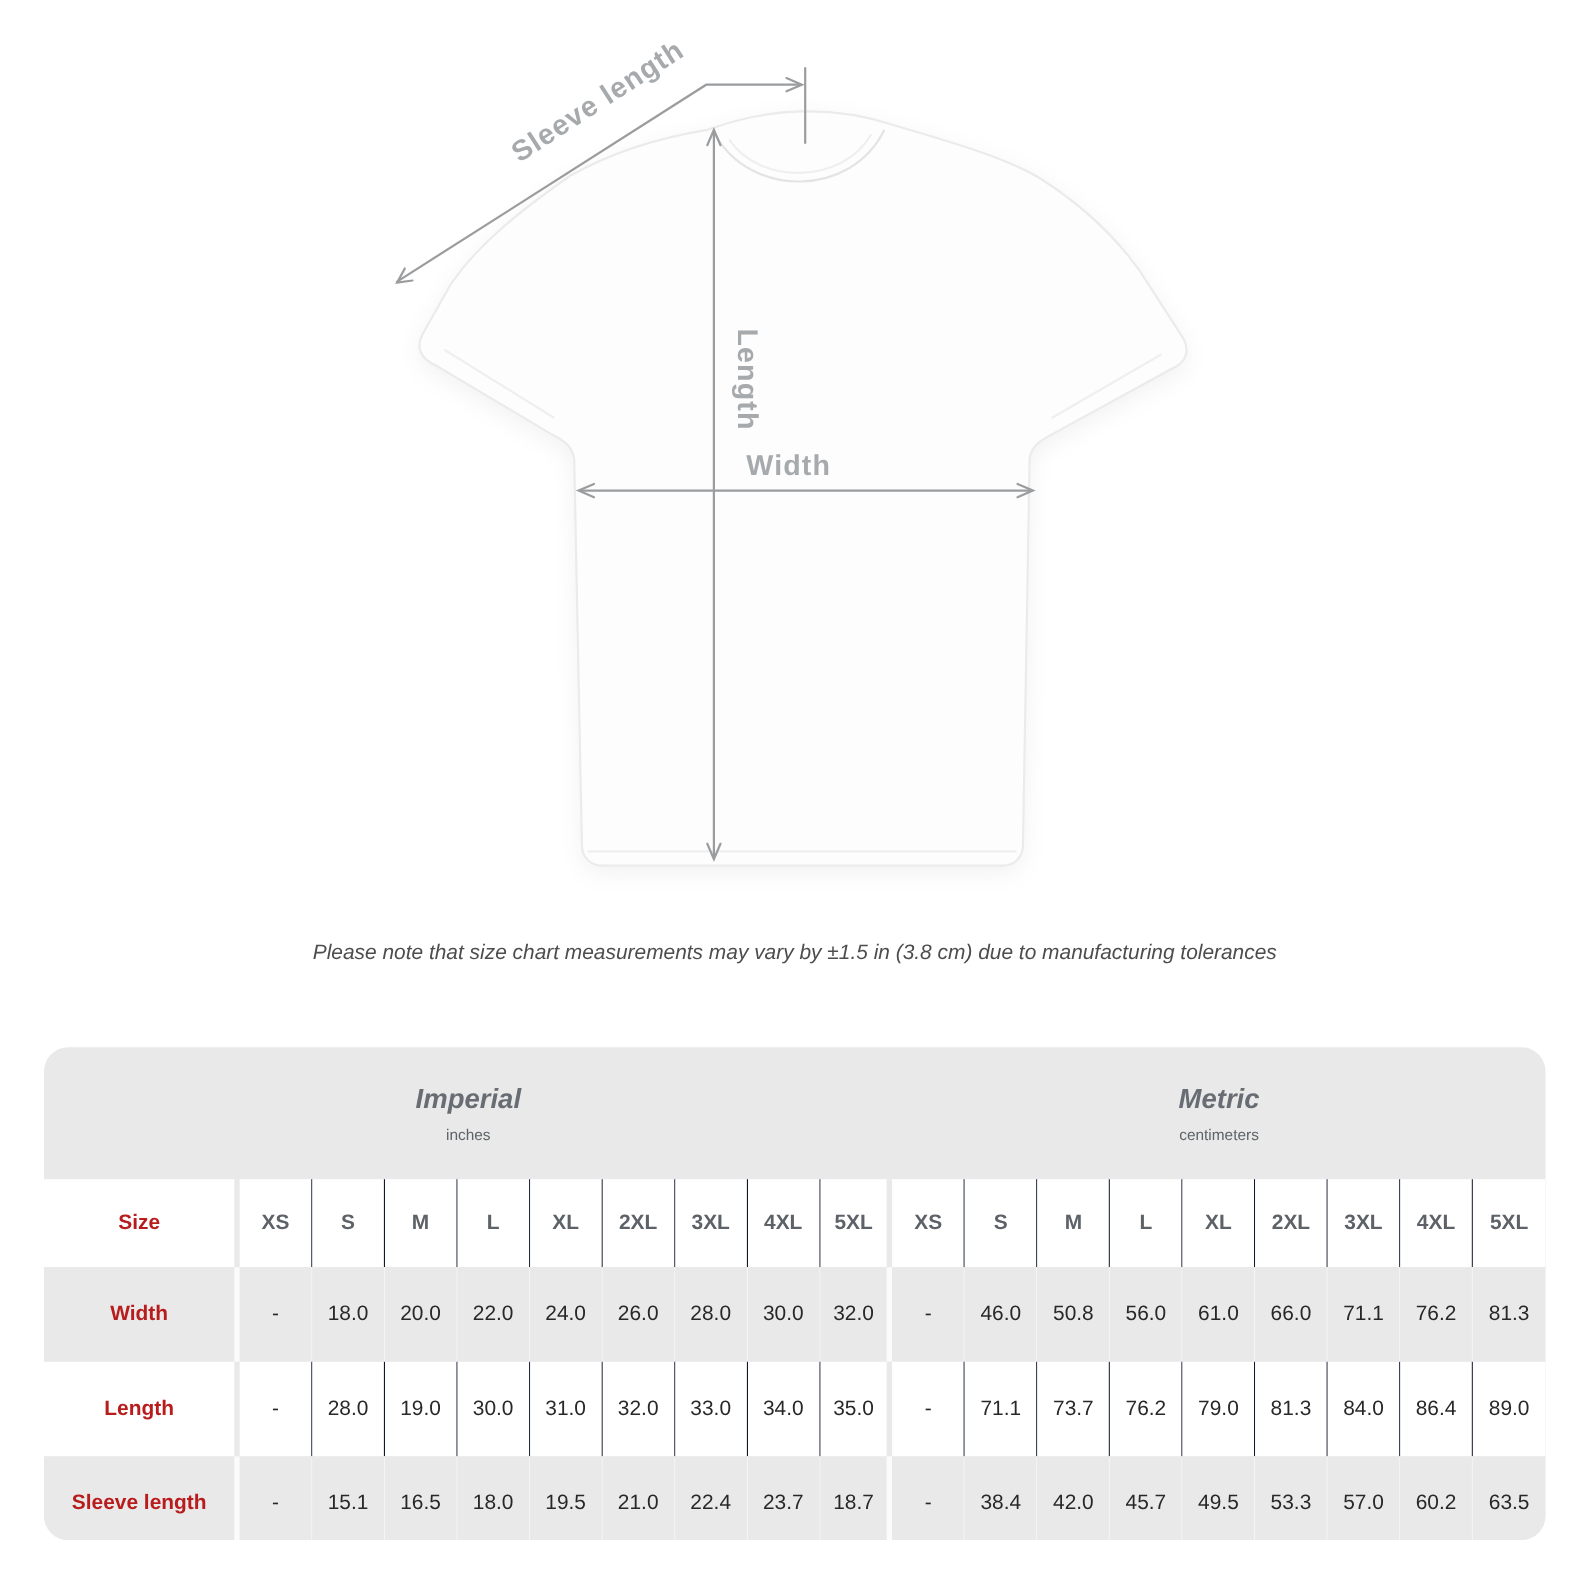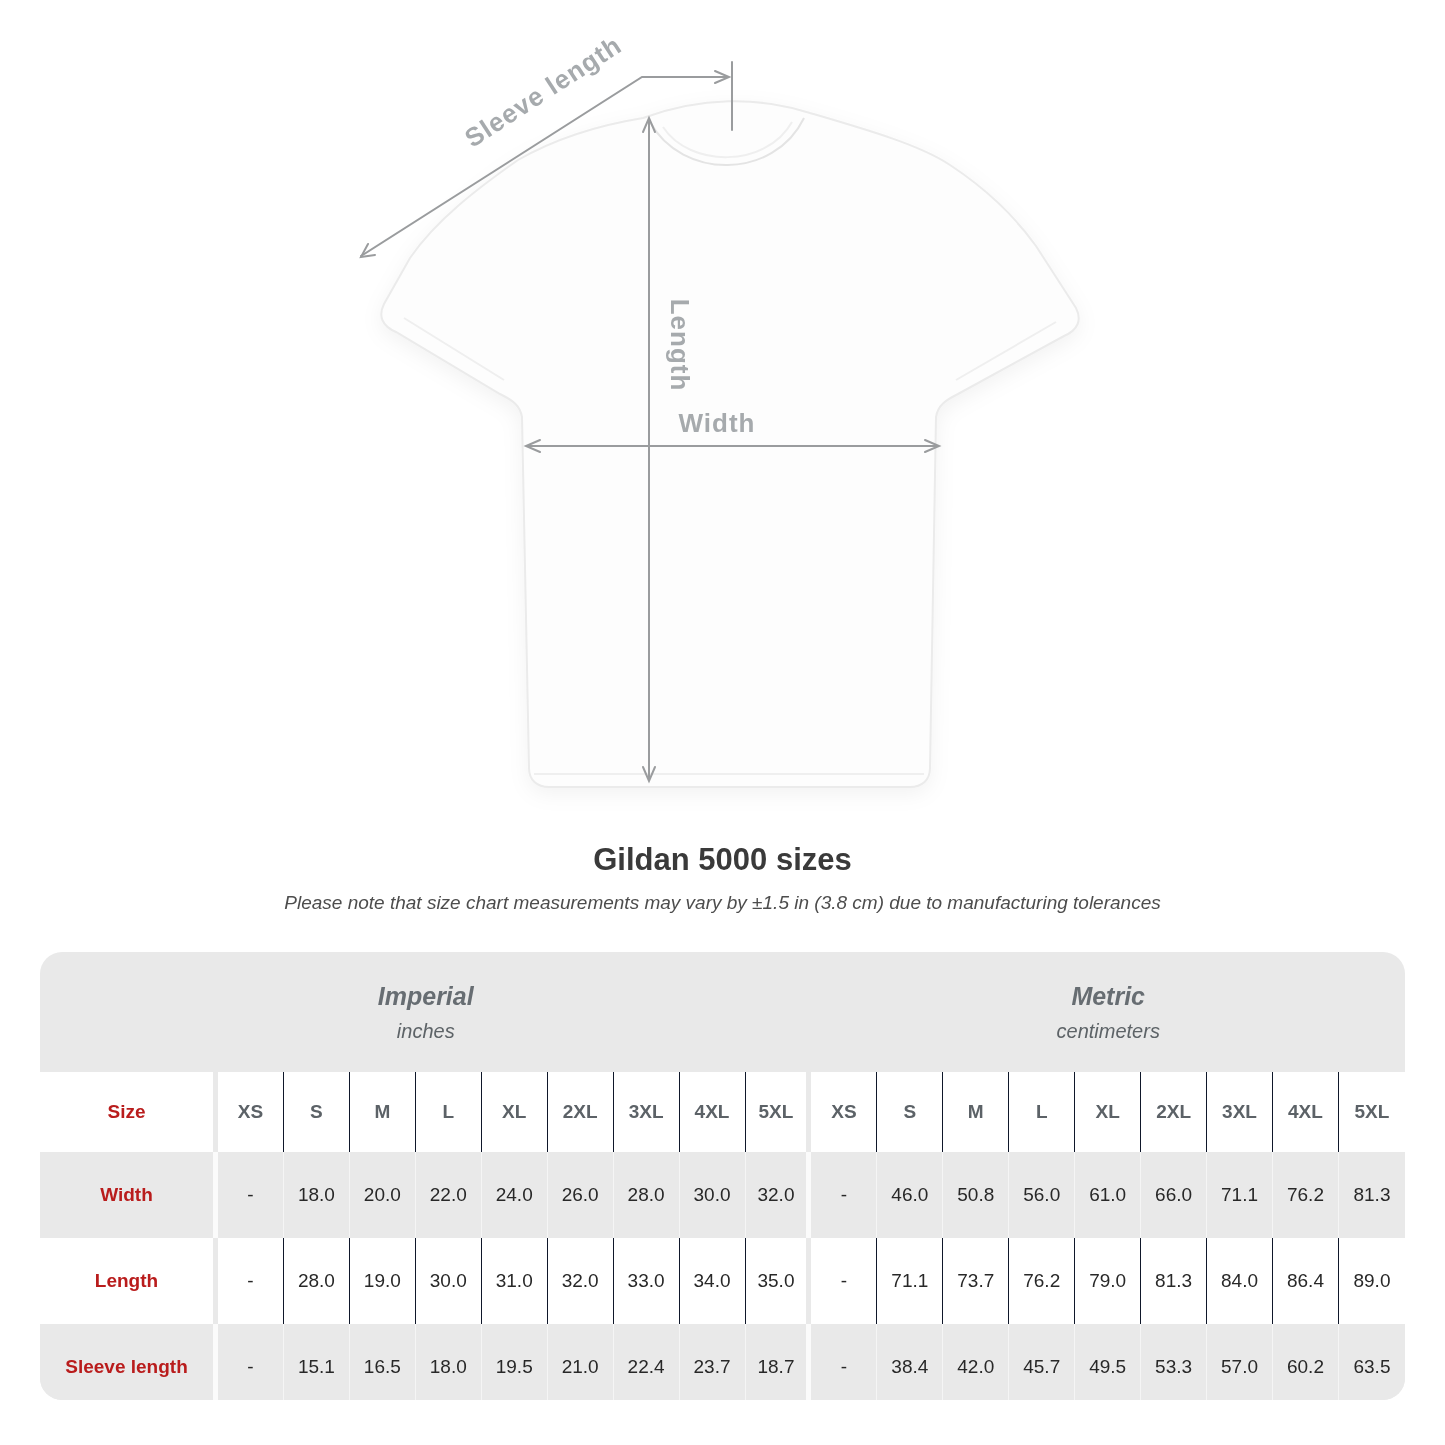--- a/index.html
+++ b/index.html
@@ -18,21 +18,21 @@
   .title-block{position:absolute;top:842px;left:0;width:1445px;text-align:center;}
   .title-block h1{margin:0 0 13px 0;font-size:31px;color:#3a3a3a;font-weight:bold;}
   .title-block p{margin:14px;font-size:19px;font-style:italic;color:#4d4d4d;}
 
   
   .table-wrap{position:absolute;left:40px;top:952px;width:1365px;height:448px;
               background:#e9e9e9;border-radius:22px;overflow:hidden;}
   table.sizes{width:100%;height:448px;border-collapse:separate;border-spacing:0;table-layout:fixed;}
   .unit-row th{height:118px;vertical-align:middle;text-align:center;background:transparent;margin-left:40px;}
   .unit-label{font-size:25px;font-weight:bold;font-style:italic;color:#676d72;}
-  .unit-sub{margin-top:9px;font-size:20px;font-style:italic;color:#5d6367;font-weight:normal;}
+  .unit-sub{margin-top:9px;font-size:14px;color:#5d6367;font-weight:normal;}
   .size-row .cell{height:78px;}
   tbody .cell{height:84px;}
   .cell{vertical-align:middle;text-align:center;font-size:19px;}
   th.cell{font-weight:bold;color:#5c6267;}
   td.cell{font-weight:normal;color:#282828;}
   .row-white .cell{background:#ffffff;border-right:1px solid #0f172a;}
   .row-white .cell.major{border-right:5px solid #e9e9e9;}
   .row-gray .cell{background:#e9e9e9;border-right:1px solid #f5f5f5;}
   .row-gray .cell.major{border-right:5px solid #fbfbfb;}
   .cell.last{border-right:none !important;}
@@ -91,21 +91,20 @@
 
     <g>
       <line class="dim" x1="528" y1="446" x2="937" y2="446"></line>
       <polyline class="dim" points="540,440 526,446 540,452"></polyline>
       <polyline class="dim" points="925,440 939,446 925,452"></polyline>
       <text class="dim-label" x="717" y="432" text-anchor="middle">Width</text>
     </g>
   </svg>
 
   <div class="title-block">
-    <h1>Gildan 5000 sizes</h1>
     <p>Please note that size chart measurements may vary by ±1.5 in (3.8 cm) due to manufacturing tolerances</p>
   </div>
 
   <div class="table-wrap">
     <table class="sizes">
       <colgroup>
         <col style="width:178px">
         <col>
           <col>
           <col>

